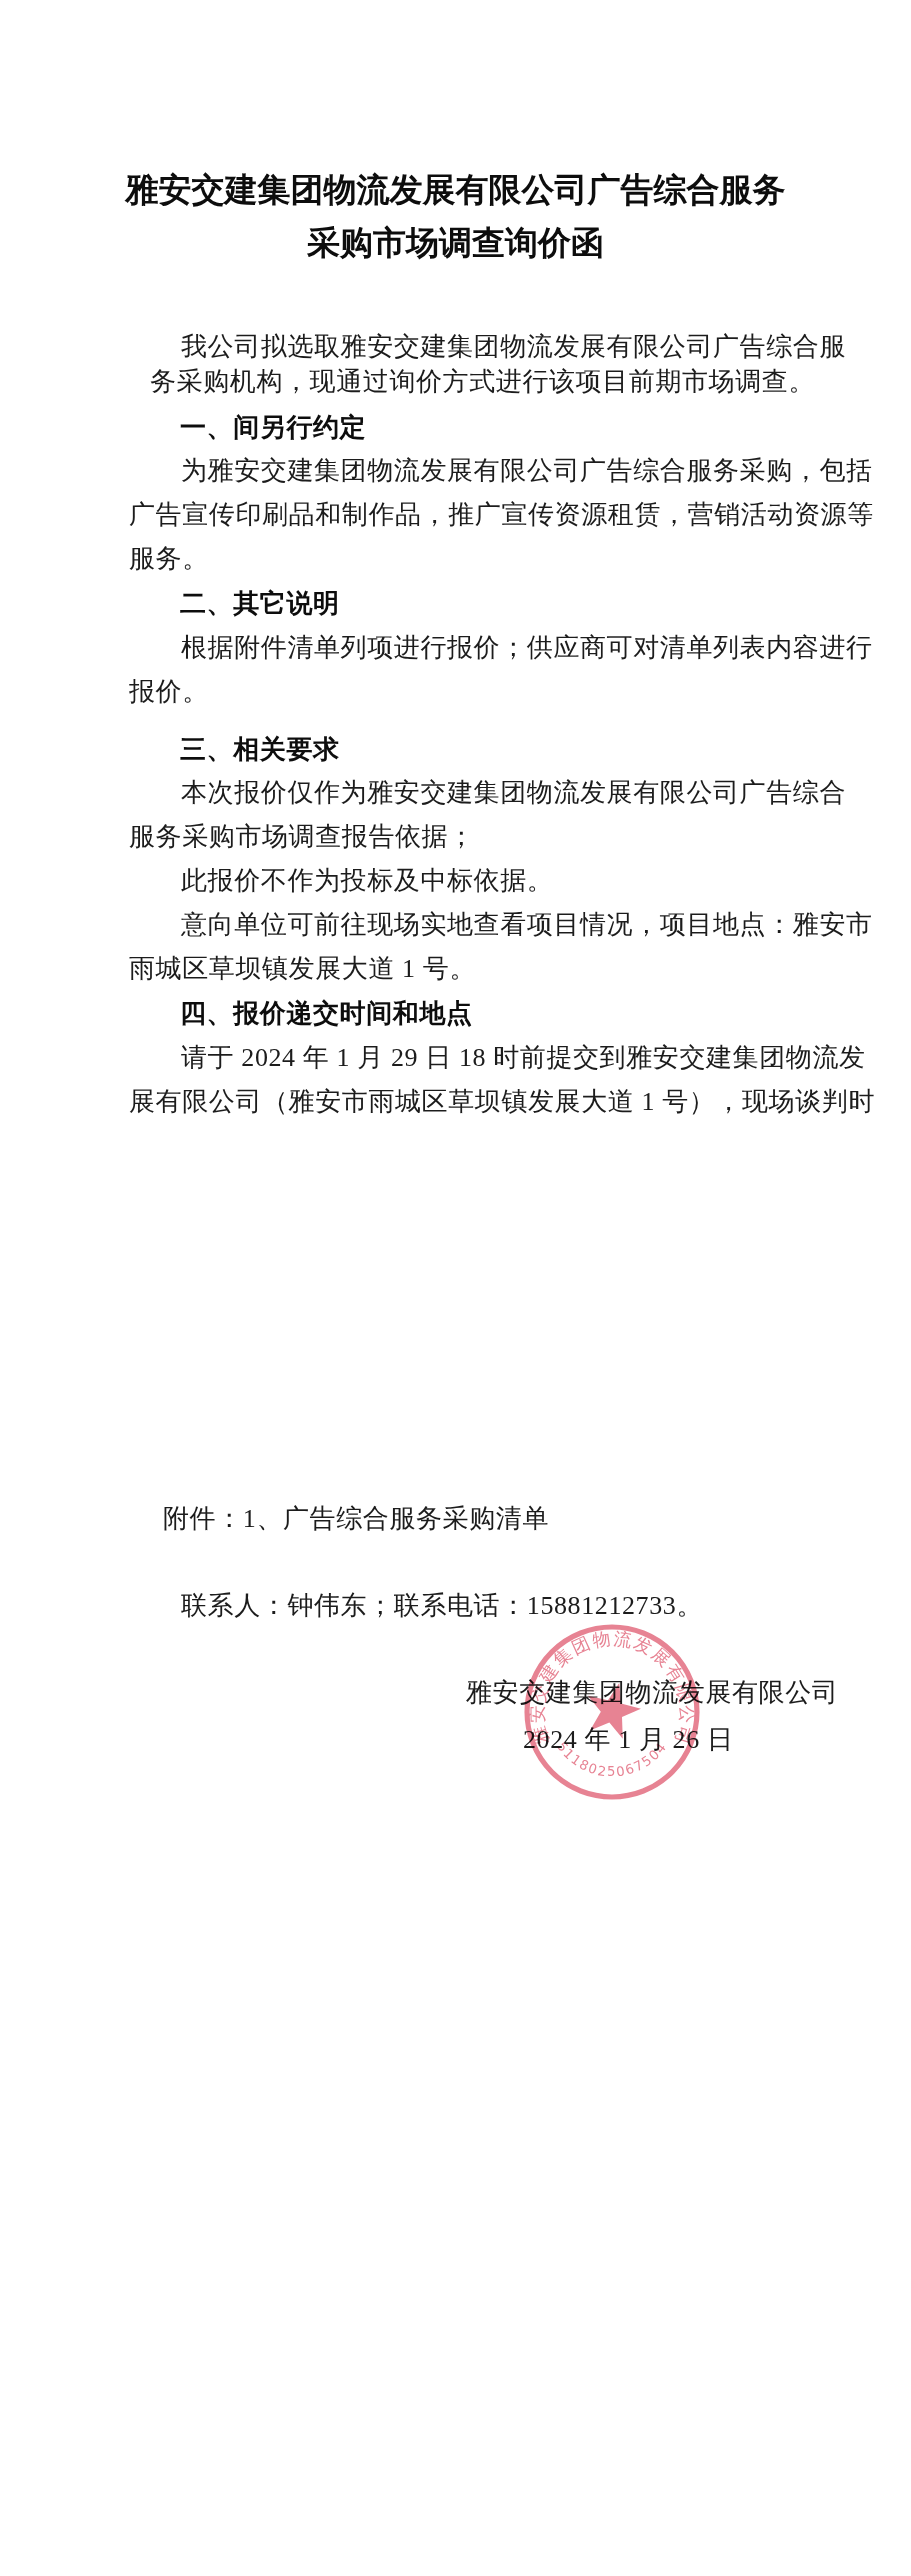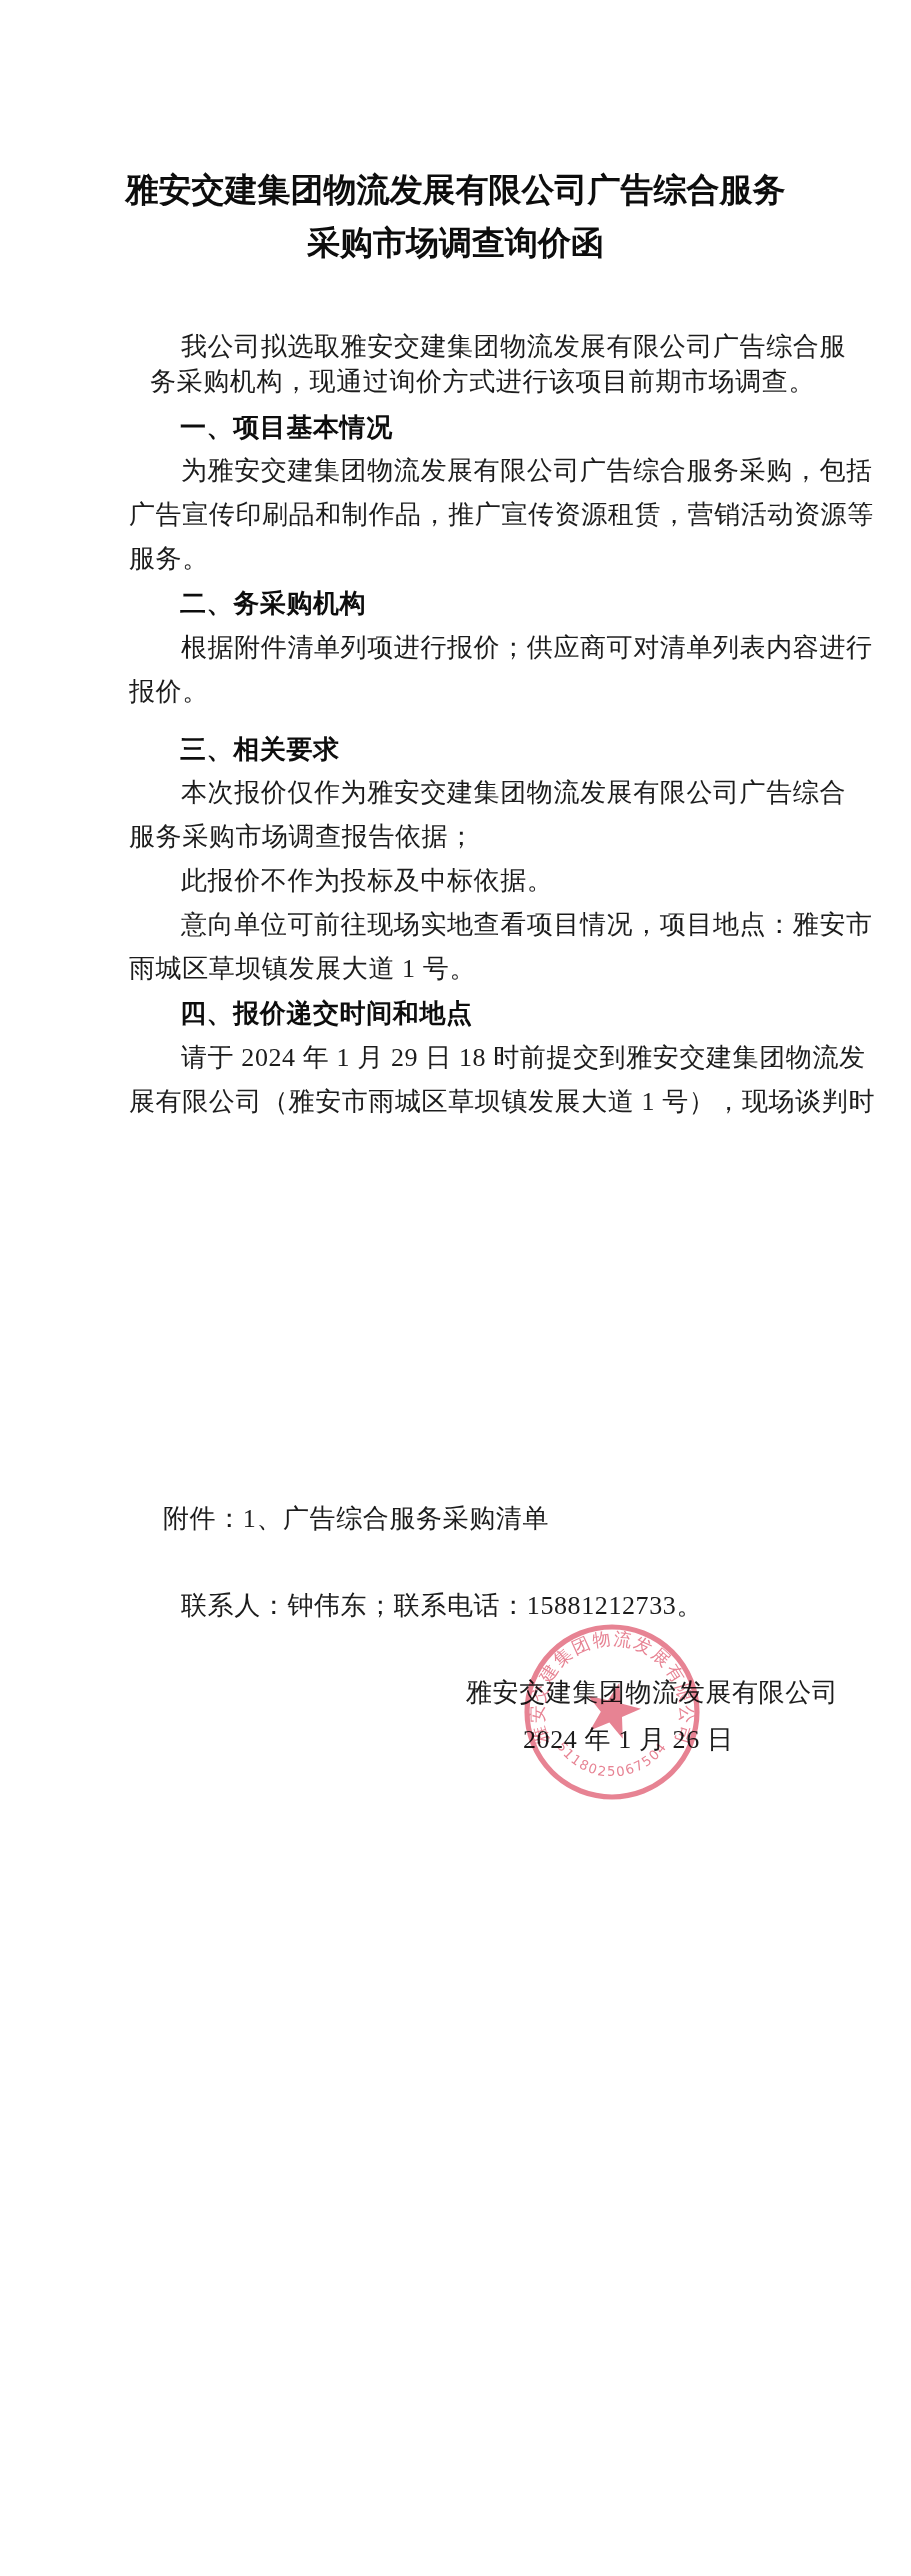--- a/index.html
+++ b/index.html
@@ -41,25 +41,25 @@
 </head>
 <body>
 
 <div class="page">
 
   <div class="title" style="top:170px;">雅安交建集团物流发展有限公司广告综合服务</div>
   <div class="title" style="top:223px;">采购市场调查询价函</div>
 
   <div class="ln indent" style="top:330px;">我公司拟选取雅安交建集团物流发展有限公司广告综合服</div>
   <div class="ln" style="top:365px;margin-left:21px;">务采购机构，现通过询价方式进行该项目前期市场调查。</div>
-  <div class="ln heading" style="top:410px;">一、项目基本情况</div>
+  <div class="ln heading" style="top:410px;">一、间另行约定</div>
   <div class="ln indent" style="top:454px;">为雅安交建集团物流发展有限公司广告综合服务采购，包括</div>
   <div class="ln" style="top:498px;">广告宣传印刷品和制作品，推广宣传资源租赁，营销活动资源等</div>
   <div class="ln" style="top:542px;">服务。</div>
-  <div class="ln heading" style="top:586px;">二、务采购机构</div>
+  <div class="ln heading" style="top:586px;">二、其它说明</div>
   <div class="ln indent" style="top:631px;">根据附件清单列项进行报价；供应商可对清单列表内容进行</div>
   <div class="ln" style="top:675px;">报价。</div>
   <div class="ln heading" style="top:732px;">三、相关要求</div>
   <div class="ln indent" style="top:776px;">本次报价仅作为雅安交建集团物流发展有限公司广告综合</div>
   <div class="ln" style="top:820px;">服务采购市场调查报告依据；</div>
   <div class="ln indent" style="top:864px;">此报价不作为投标及中标依据。</div>
   <div class="ln indent" style="top:908px;">意向单位可前往现场实地查看项目情况，项目地点：雅安市</div>
   <div class="ln" style="top:952px;">雨城区草坝镇发展大道 1 号。</div>
   <div class="ln heading" style="top:996px;">四、报价递交时间和地点</div>
   <div class="ln indent" style="top:1041px;">请于 2024 年 1 月 29 日 18 时前提交到雅安交建集团物流发</div>

